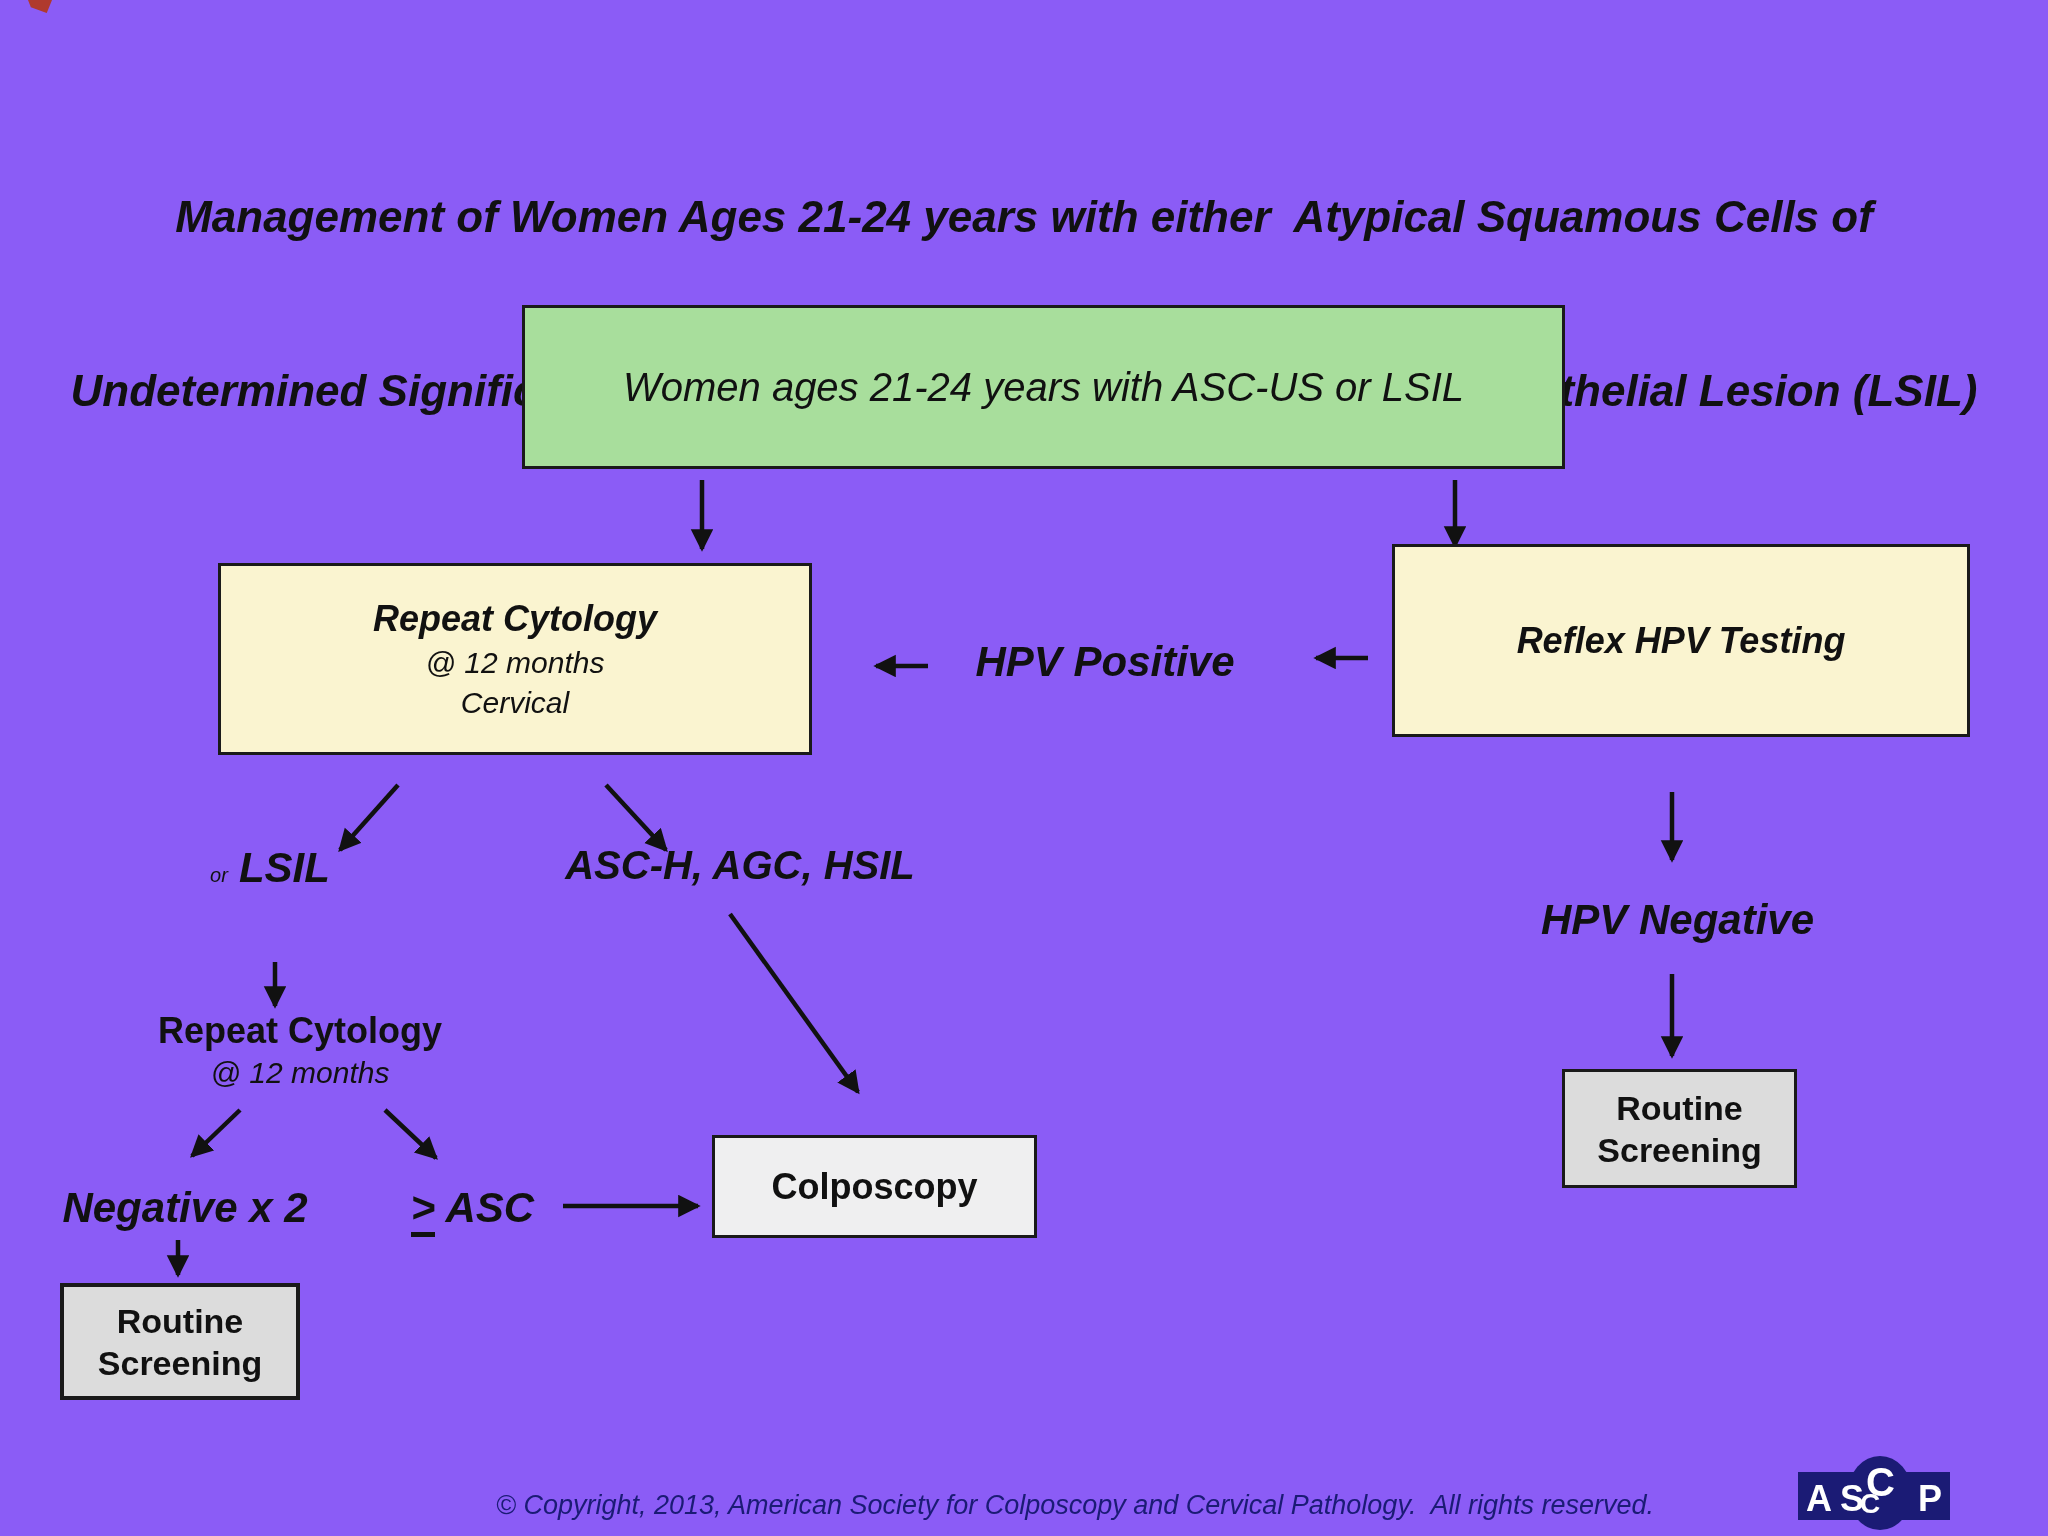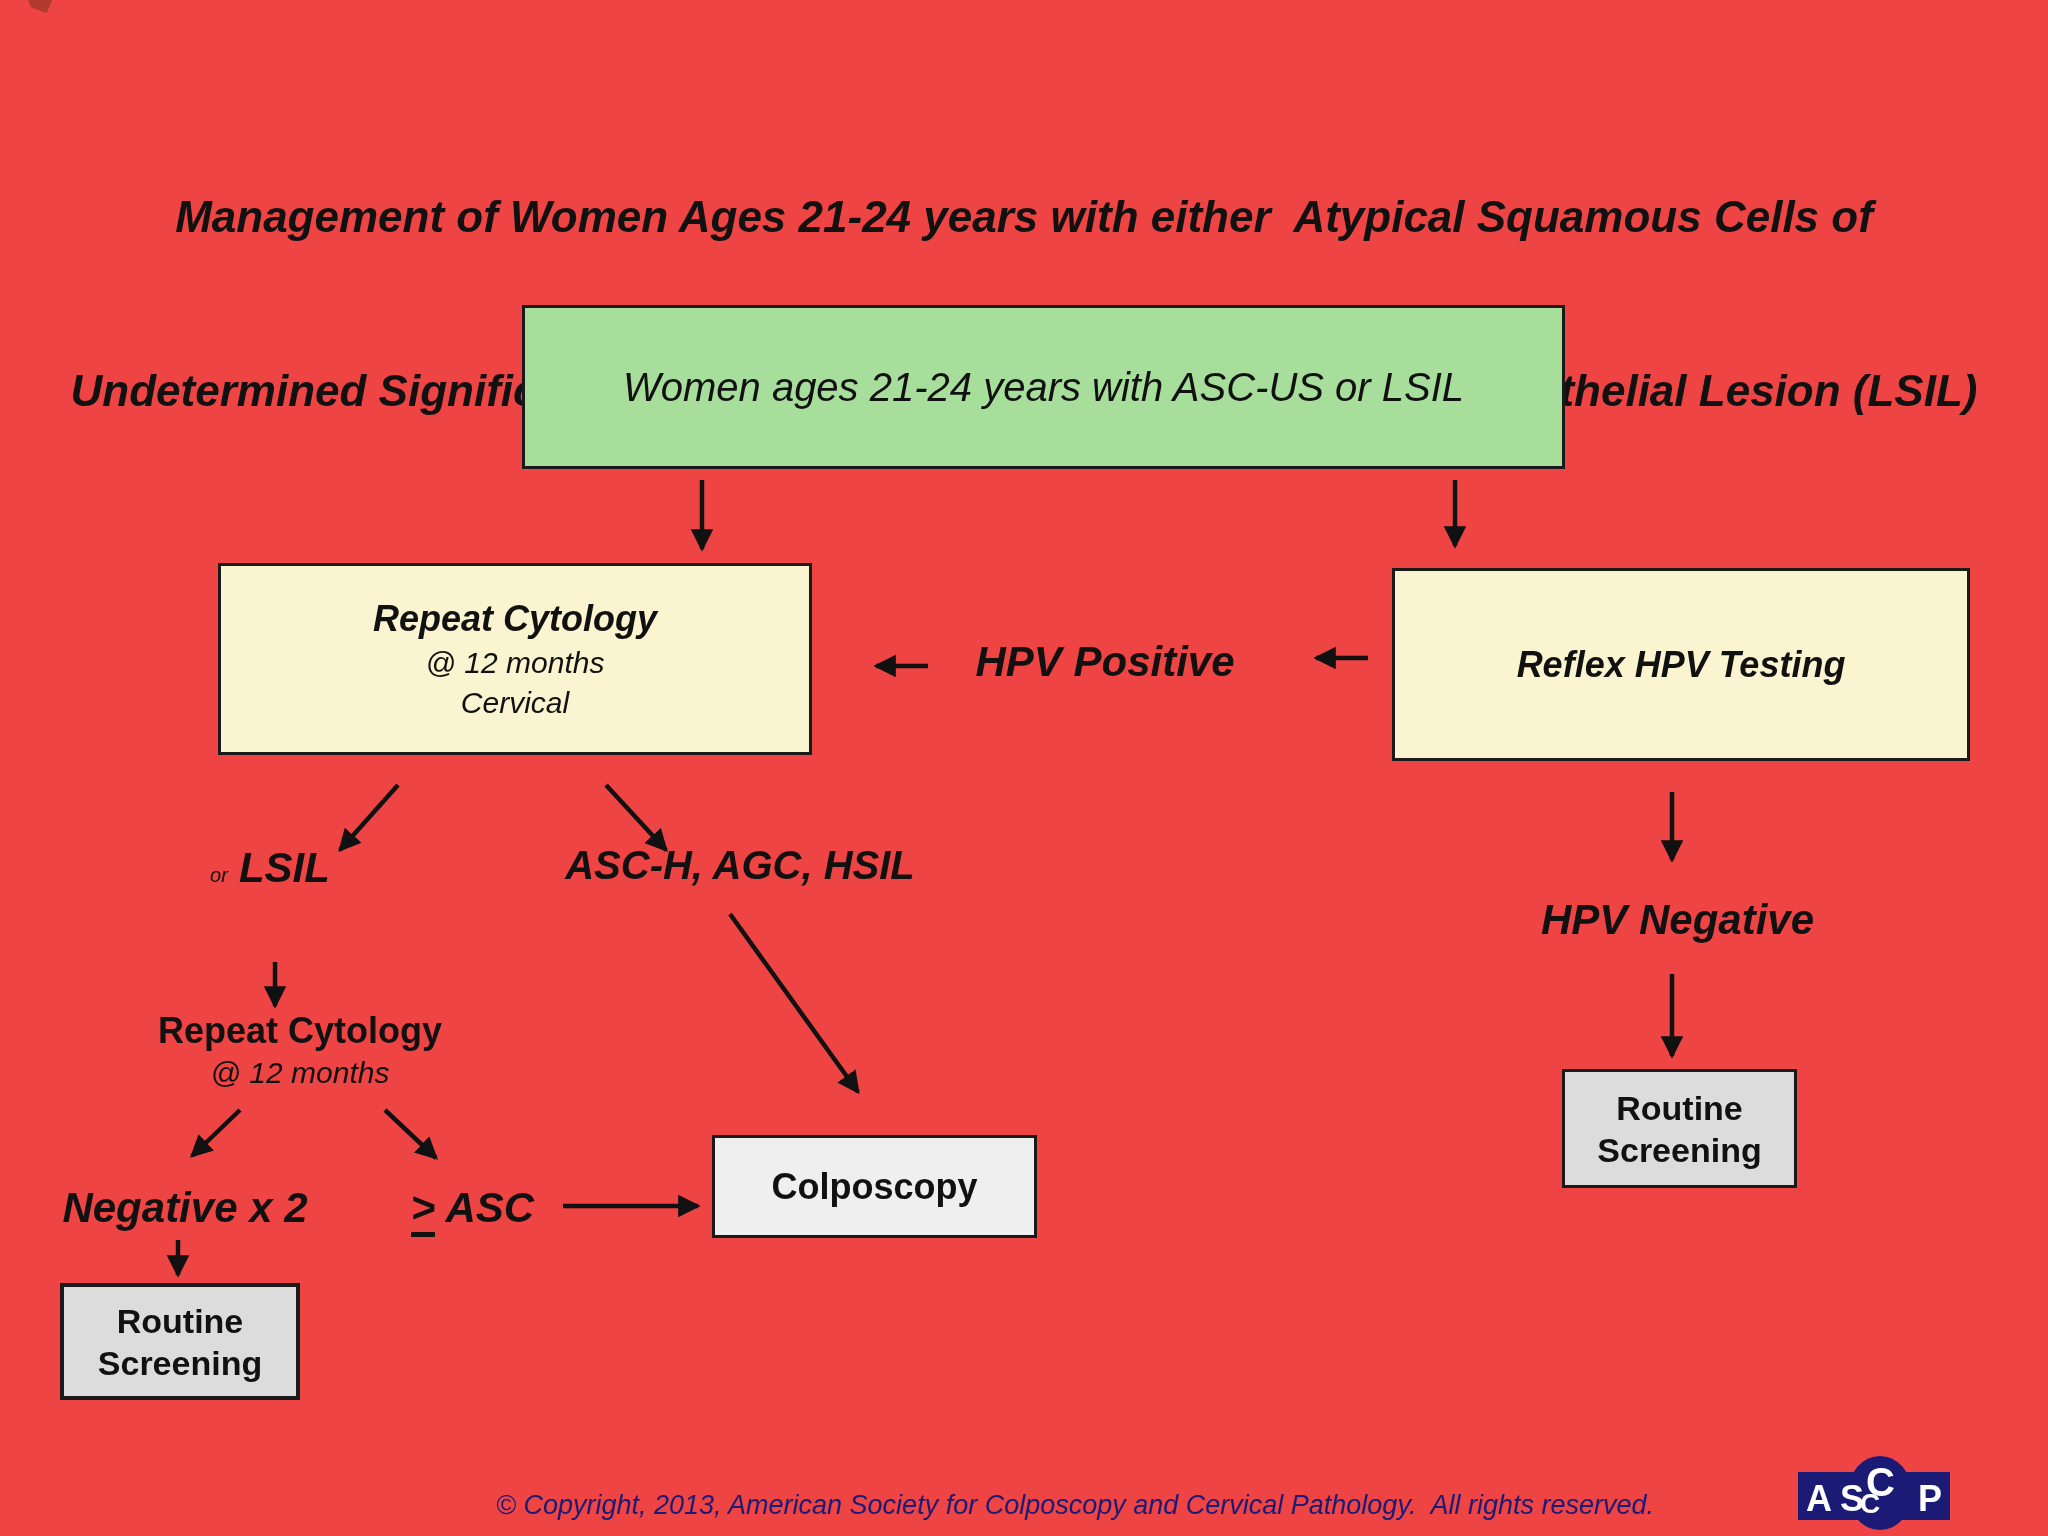--- a/index.html
+++ b/index.html
@@ -5,21 +5,21 @@
   html, body {
     margin: 0;
     padding: 0;
     background: #ffffff;
     font-family: "Liberation Sans", sans-serif;
   }
   .canvas {
     position: relative;
     width: 2048px;
     height: 1536px;
-    background: #ef4444;
+    background: #8b5cf6;
     overflow: hidden;
     color: #111;
   }
 
   
   .corner-mark {
     position: absolute; left: 28px; top: 0; width: 24px; height: 13px;
     background: #b03a2e;
     clip-path: polygon(0 0, 100% 0, 78% 100%, 12% 55%);
   }
@@ -46,21 +46,21 @@
   }
   .node-start {
     left: 522px; top: 305px; width: 1043px; height: 164px;
     background: #a8de9c; font-weight: normal; font-style: italic; font-size: 40px;
   }
   .node-repeat-preferred {
     left: 218px; top: 563px; width: 594px; height: 192px;
     background: #faf4d0;
   }
   .node-reflex {
-    left: 1392px; top: 568px; width: 578px; height: 193px;
+    left: 1392px; top: 544px; width: 578px; height: 193px;
     background: #faf4d0;
   }
   .node-colposcopy {
     left: 712px; top: 1135px; width: 325px; height: 103px;
     background: #efeff0; font-weight: bold; font-size: 36px;
   }
   .node-routine-left {
     left: 60px; top: 1283px; width: 240px; height: 117px;
     background: #dcdcdc; border-width: 4px;
     font-weight: bold; font-size: 34px; line-height: 42px;

